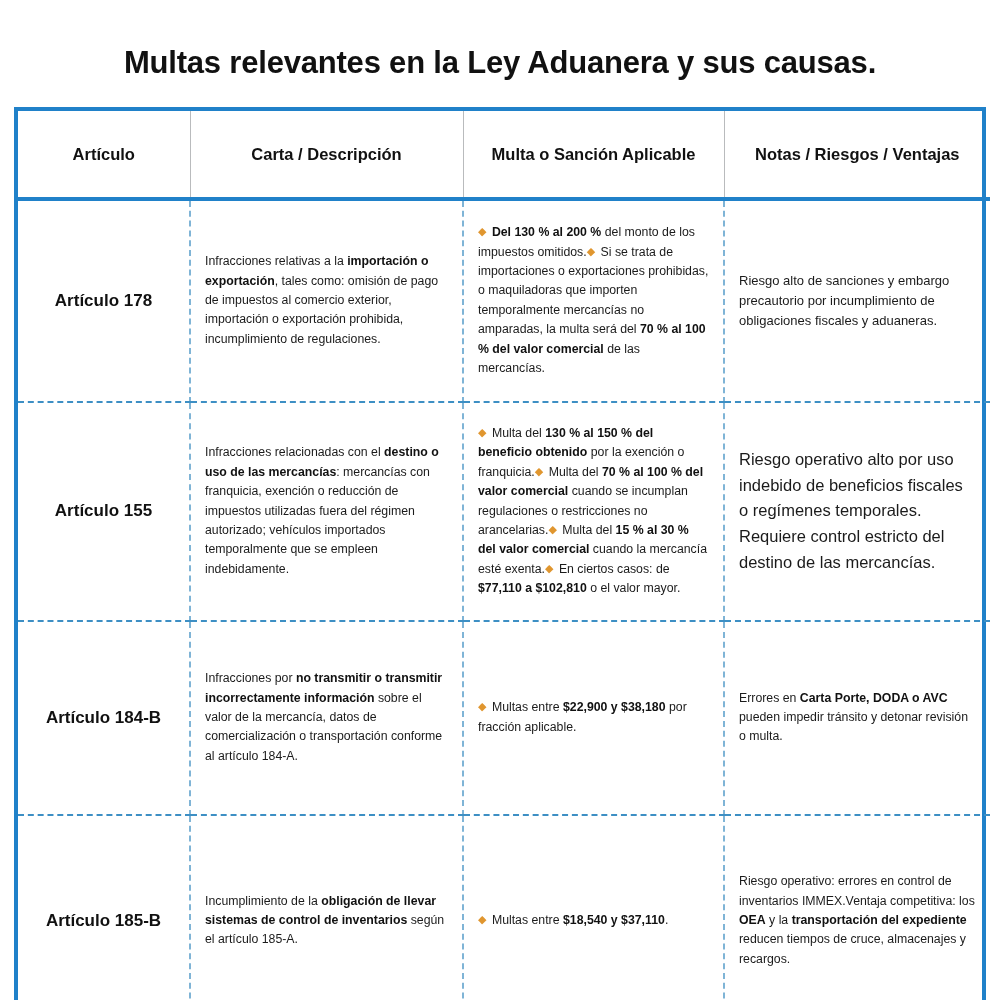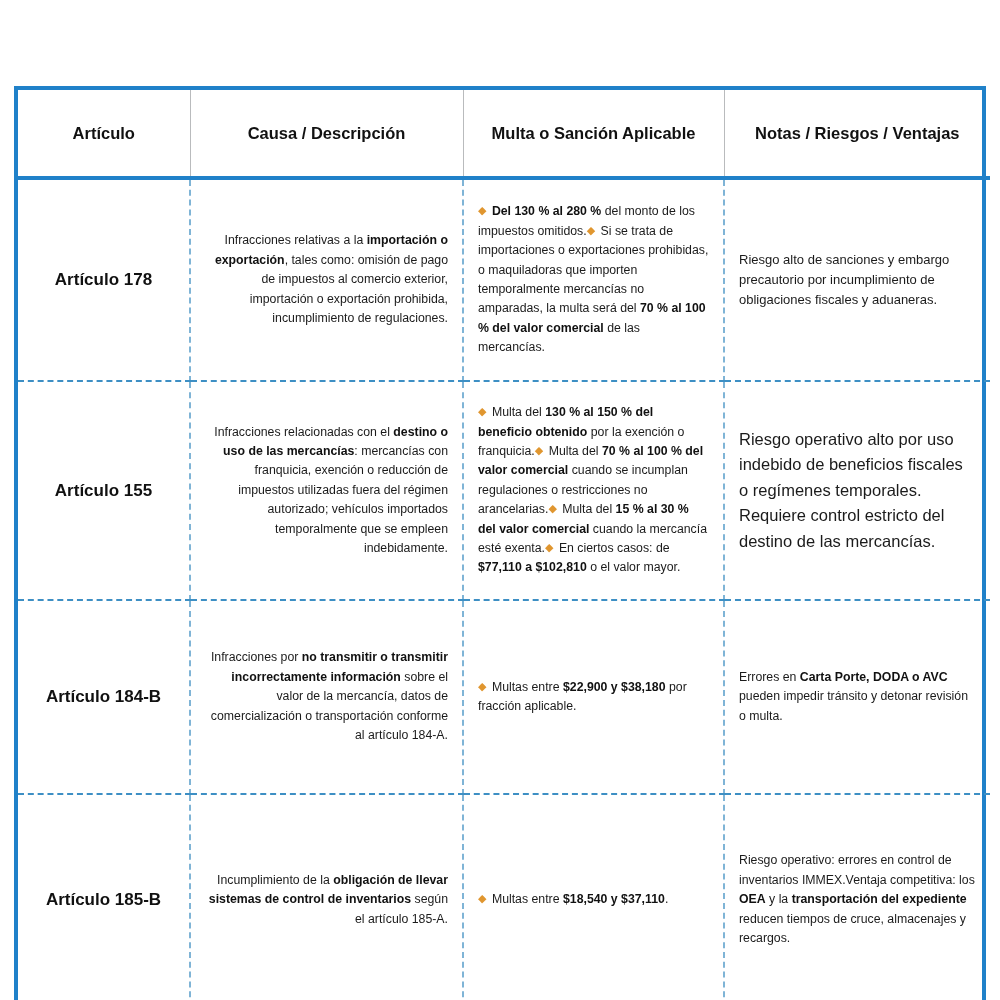--- a/index.html
+++ b/index.html
@@ -93,21 +93,21 @@
     font-weight: bold;
     color: #111111;
     text-align: center;
     padding: 10px 14px;
   }
 
   td.cause {
     font-size: 12.3px;
     line-height: 1.58;
     color: #1b1b1b;
-    text-align: right;
+    text-align: left;
   }
 
   td.fine {
     font-size: 12.3px;
     line-height: 1.58;
     color: #1b1b1b;
     text-align: left;
   }
 
   td.notes {
@@ -134,42 +134,43 @@
     font-size: 11px;
     vertical-align: 1px;
     padding: 0 2px 0 0;
   }
 </style>
 </head>
 <body>
 
 <div class="page">
 
+  <h1 class="title">Multas relevantes en la Ley Aduanera y sus causas.</h1>
 
   <div class="table-wrap">
     <table class="data">
       <colgroup>
         <col class="c1">
           <col class="c2">
           <col class="c3">
           <col class="c4">
       </colgroup>
       <thead>
         <tr>
           <th>Artículo</th>
-          <th>Causa / Descripción</th>
+          <th>Carta / Descripción</th>
           <th>Multa o Sanción Aplicable</th>
           <th>Notas / Riesgos / Ventajas</th>
         </tr>
       </thead>
       <tbody>
         <tr class="r1">
           <td class="article">Artículo 178</td>
           <td class="cause">Infracciones relativas a la <b>importación o exportación</b>, tales como: omisión de pago de impuestos al comercio exterior, importación o exportación prohibida, incumplimiento de regulaciones.</td>
-          <td class="fine"><span class="bullet">◆</span> <b>Del 130 % al 280 %</b> del monto de los impuestos omitidos.<span class="bullet">◆</span> Si se trata de importaciones o exportaciones prohibidas, o maquiladoras que importen temporalmente mercancías no amparadas, la multa será del <b>70 % al 100 % del valor comercial</b> de las mercancías.</td>
+          <td class="fine"><span class="bullet">◆</span> <b>Del 130 % al 200 %</b> del monto de los impuestos omitidos.<span class="bullet">◆</span> Si se trata de importaciones o exportaciones prohibidas, o maquiladoras que importen temporalmente mercancías no amparadas, la multa será del <b>70 % al 100 % del valor comercial</b> de las mercancías.</td>
           <td class="notes">Riesgo alto de sanciones y embargo precautorio por incumplimiento de obligaciones fiscales y aduaneras.</td>
         </tr>
         <tr class="r2">
           <td class="article">Artículo 155</td>
           <td class="cause">Infracciones relacionadas con el <b>destino o uso de las mercancías</b>: mercancías con franquicia, exención o reducción de impuestos utilizadas fuera del régimen autorizado; vehículos importados temporalmente que se empleen indebidamente.</td>
           <td class="fine"><span class="bullet">◆</span> Multa del <b>130 % al 150 % del beneficio obtenido</b> por la exención o franquicia.<span class="bullet">◆</span> Multa del <b>70 % al 100 % del valor comercial</b> cuando se incumplan regulaciones o restricciones no arancelarias.<span class="bullet">◆</span> Multa del <b>15 % al 30 % del valor comercial</b> cuando la mercancía esté exenta.<span class="bullet">◆</span> En ciertos casos: de <b>$77,110 a $102,810</b> o el valor mayor.</td>
           <td class="notes">Riesgo operativo alto por uso indebido de beneficios fiscales o regímenes temporales. Requiere control estricto del destino de las mercancías.</td>
         </tr>
         <tr class="r3">
           <td class="article">Artículo 184-B</td>

